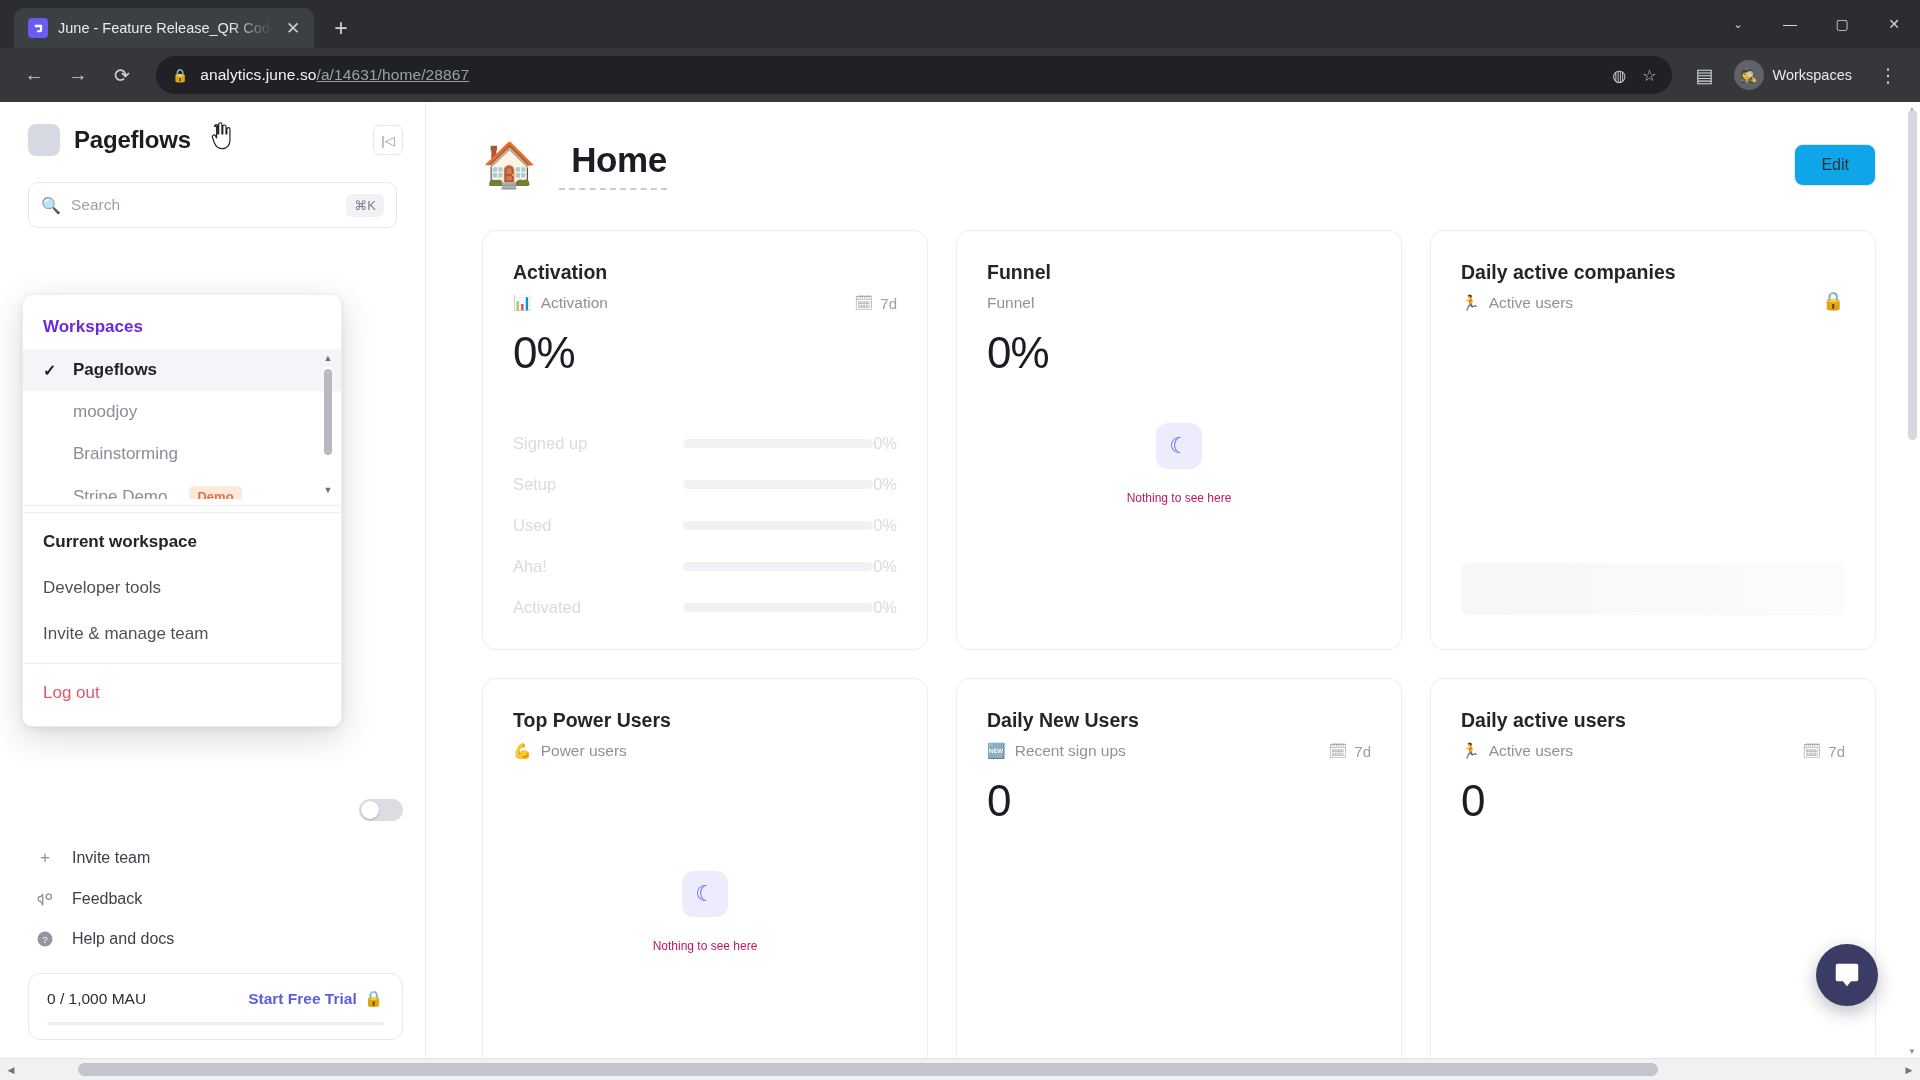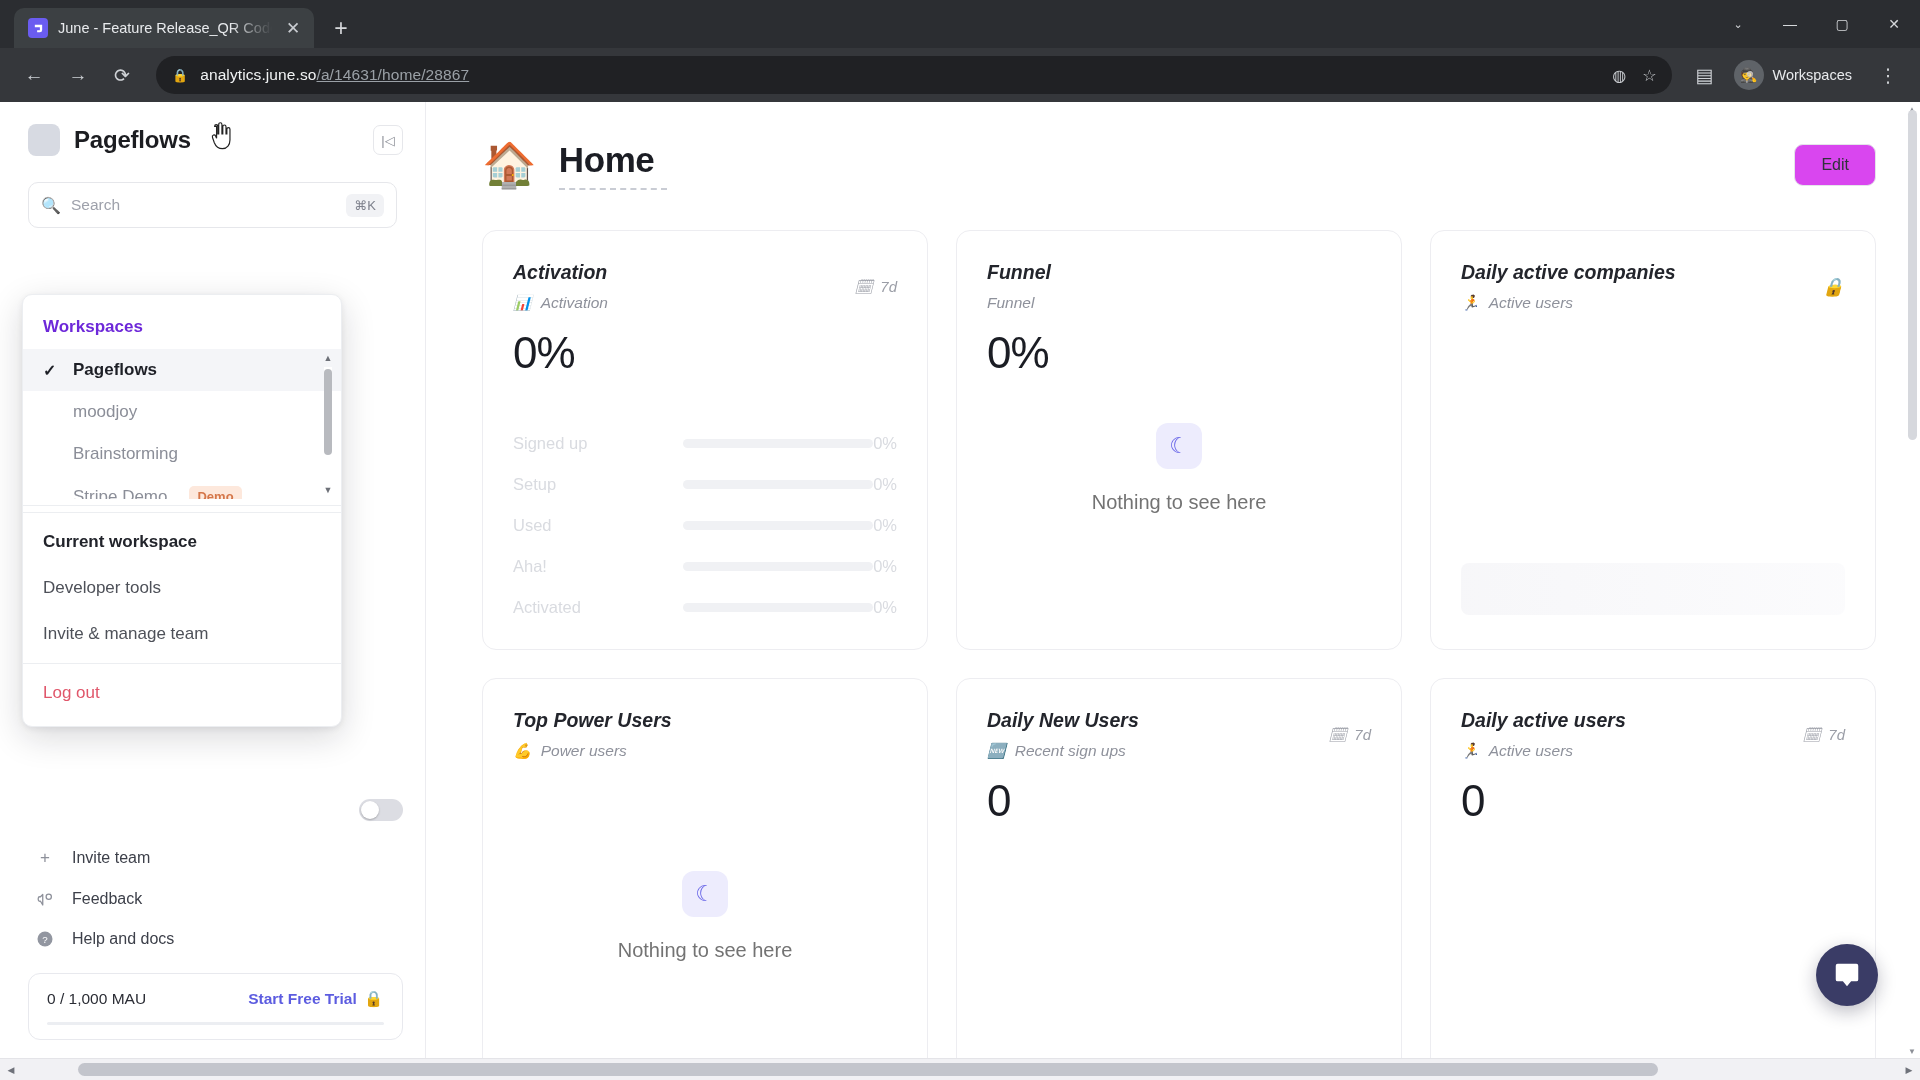--- a/index.html
+++ b/index.html
@@ -135,52 +135,52 @@
   .wm-div { height:1px; background:#eceef1; margin: 6px 0; }
   .wm-link { padding: 13px 20px; font-size:17px; color:#4e5159; }
   .wm-link.bold { font-weight:700; color:#22242b; }
   .wm-link.danger { color:#e0566a; }
 
   
   .main { flex: 1; overflow: hidden; position: relative; background:#fff; padding: 0 0 0 0; }
   .main-inner { padding: 38px 44px 0 56px; }
   .home-head { display:flex; align-items:center; gap: 22px; }
   .home-emoji { font-size: 44px; line-height:1; }
-  .home-title-wrap { display:flex; flex-direction:column; }
+  .home-title-wrap { display:flex; flex-direction:column;align-items:flex-end; }
   .home-title { font-size: 35px; font-weight: 700; color:#1b1d24; letter-spacing:-.4px; }
   .home-underline { margin-top: 8px; height:0; border-bottom: 2px dashed #c9ccd4; width: 108px; }
   .edit-btn {
     margin-left:auto; border:1px solid #e4e5ea; border-radius:9px; padding: 11px 26px;
-    font-size:16px; color:#2f3views; color:#2f323a; background:#d946ef;
+    font-size:16px; color:#2f3views; color:#2f323a; background:#0ea5e9;
   }
 
   .grid { display:grid; grid-template-columns: repeat(3, 1fr); gap: 28px; margin-top: 40px; }
   .card {
     border:1px solid #ededf1; border-radius: 14px; background:#fff; padding: 30px 30px 26px 30px;
     min-height: 420px; position:relative;
   }
-  .card-head { display:flex; align-items:center;font-style:italic; }
+  .card-head { display:flex; align-items:flex-end; }
   .card-title { font-size:19.5px; font-weight:600; color:#23252c; }
   .card-sub { margin-top: 10px; display:flex; align-items:center; gap:9px; font-size:15.5px; color:#8e919b; }
   .card-sub .em { font-size:15px; }
   .card-meta { margin-left:auto; display:flex; align-items:center; gap:7px; color:#9a9da6; font-size:15px; }
   .lock-badge { margin-left:auto; color:#5c5ce0; font-size:18px; }
   .big-num { margin-top: 16px; font-size: 44px; font-weight: 400; color:#1b1d24; letter-spacing:-1px; }
 
   .funnel-rows { margin-top: 56px; display:flex; flex-direction:column; gap: 22px; }
   .f-row { display:flex; align-items:center; font-size:16.5px; color:#d9dbe0; }
   .f-label { width: 170px; }
   .f-bar { width: 190px; height: 9px; background:#f0f1f4; border-radius:5px; }
   .f-pct { margin-left:auto; color:#d9dbe0; }
 
   .empty { position:absolute; left:0; right:0; top: 46%; display:flex; flex-direction:column;
     align-items:center; gap: 22px; }
   .empty-ic { width: 46px; height:46px; border-radius:12px; background:#edecfd;
     display:flex; align-items:center; justify-content:center; font-size:22px; color:#6b68e8; }
-  .empty-tx { font-size:20px; color:#737373; }
+  .empty-tx { font-size:12px; color:#be185d; }
 
   .ghost-block { position:absolute; left: 30px; right: 30px; bottom: 34px; height: 52px;
     background: linear-gradient(90deg,#f4f4f7,#fafafc); border-radius:8px; opacity:.75; }
 
   
   .chat-fab {
     position:absolute; right: 42px; bottom: 52px; width: 62px; height: 62px; border-radius:50%;
     background:#3a3c66; display:flex; align-items:center; justify-content:center;
     box-shadow: 0 6px 18px rgba(20,22,46,.28); z-index: 40;
   }

